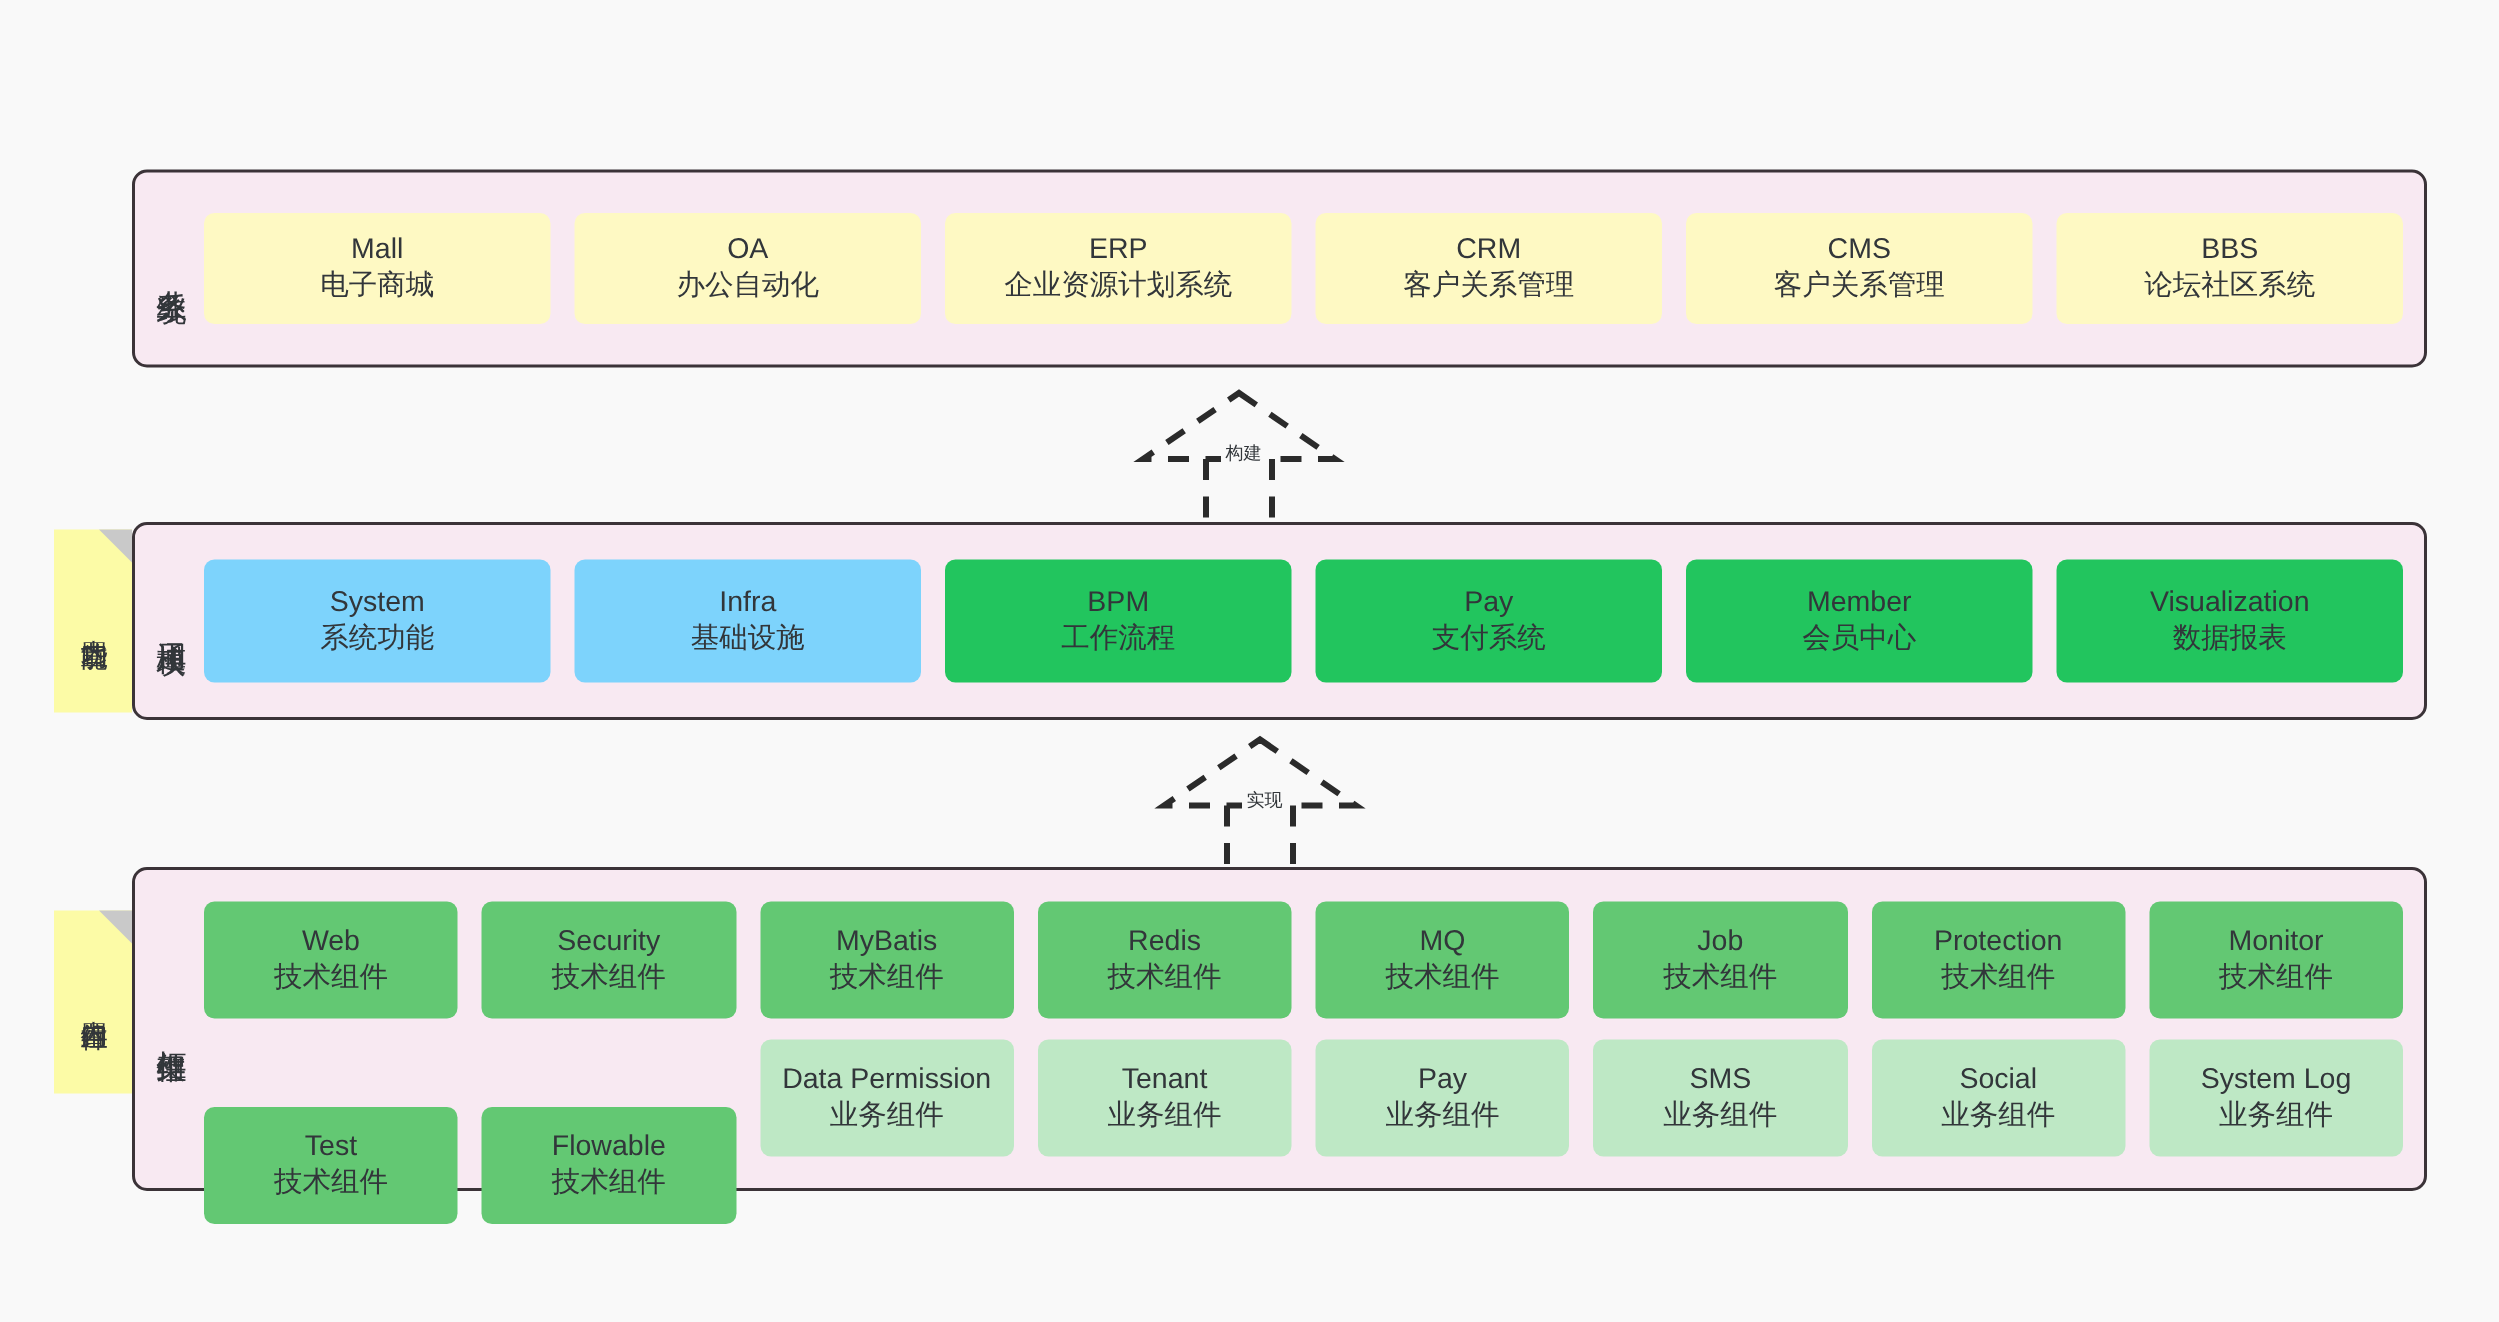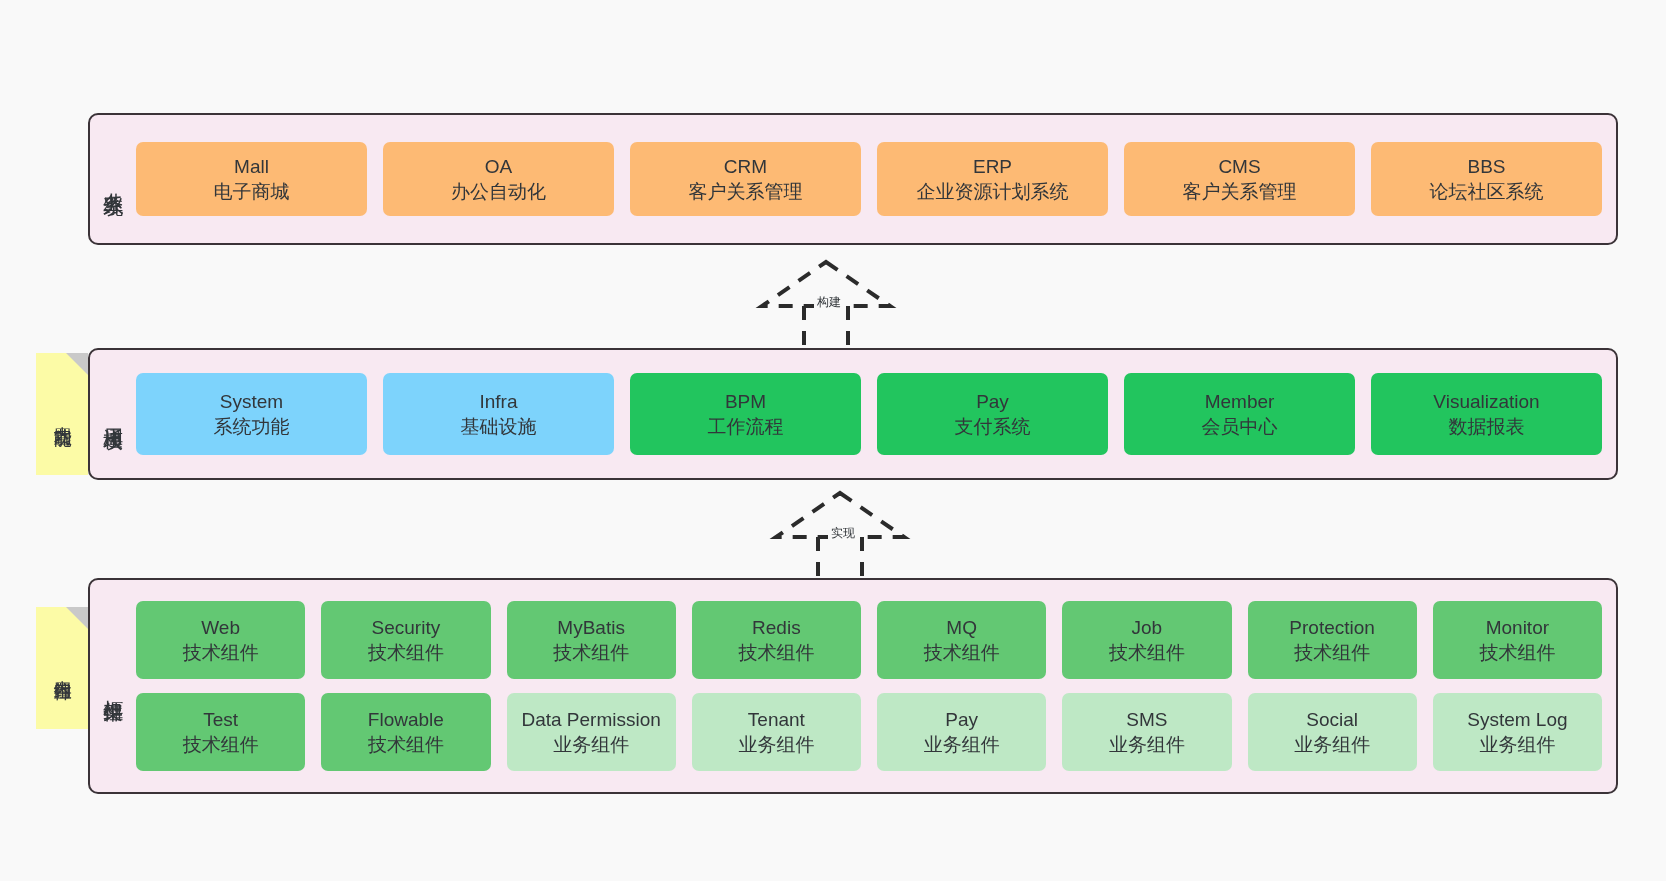--- a/index.html
+++ b/index.html
@@ -65,27 +65,27 @@
     flex-direction: column;
     align-items: center;
     justify-content: center;
     text-align: center;
     font-size: 19px;
     line-height: 1.32;
     color: #32363a;
     padding: 6px 4px;
   }
   .cell .en { display: block; }
-  .cell .cn { display: block; }
-
-  
-  .fill-blue        { background: #fdba74; }
+  .cell .cn { display: block; font-family: Liberation Mono, monospace; }
+
+  
+  .fill-blue        { background: #fef9c3; }
   .fill-red         { background: #7dd3fc; }
   .fill-pink        { background: #22c55e; }
-  .fill-green       { background: #63c873; }
+  .fill-green       { background: #63c873; margin-top: 45px; }
   .fill-lightgreen  { background: #bee8c5; }
 
   
   #band-business  { left: 88px;  top: 113px; width: 1530px; height: 132px; }
   #band-business .cell { height: 74px; }
 
   #band-modules   { left: 88px;  top: 348px; width: 1530px; height: 132px; }
   #band-modules .cell { height: 82px; }
 
   #band-framework { left: 88px;  top: 578px; width: 1530px; height: 216px; }
@@ -155,26 +155,26 @@
       <div class="row">
         <div class="cell fill-blue">
           <span class="en">Mall</span>
           <span class="cn">电子商城</span>
         </div>
         <div class="cell fill-blue">
           <span class="en">OA</span>
           <span class="cn">办公自动化</span>
         </div>
         <div class="cell fill-blue">
+          <span class="en">ERP</span>
+          <span class="cn">企业资源计划系统</span>
+        </div>
+        <div class="cell fill-blue">
           <span class="en">CRM</span>
           <span class="cn">客户关系管理</span>
-        </div>
-        <div class="cell fill-blue">
-          <span class="en">ERP</span>
-          <span class="cn">企业资源计划系统</span>
         </div>
         <div class="cell fill-blue">
           <span class="en">CMS</span>
           <span class="cn">客户关系管理</span>
         </div>
         <div class="cell fill-blue">
           <span class="en">BBS</span>
           <span class="cn">论坛社区系统</span>
         </div>
       </div>

